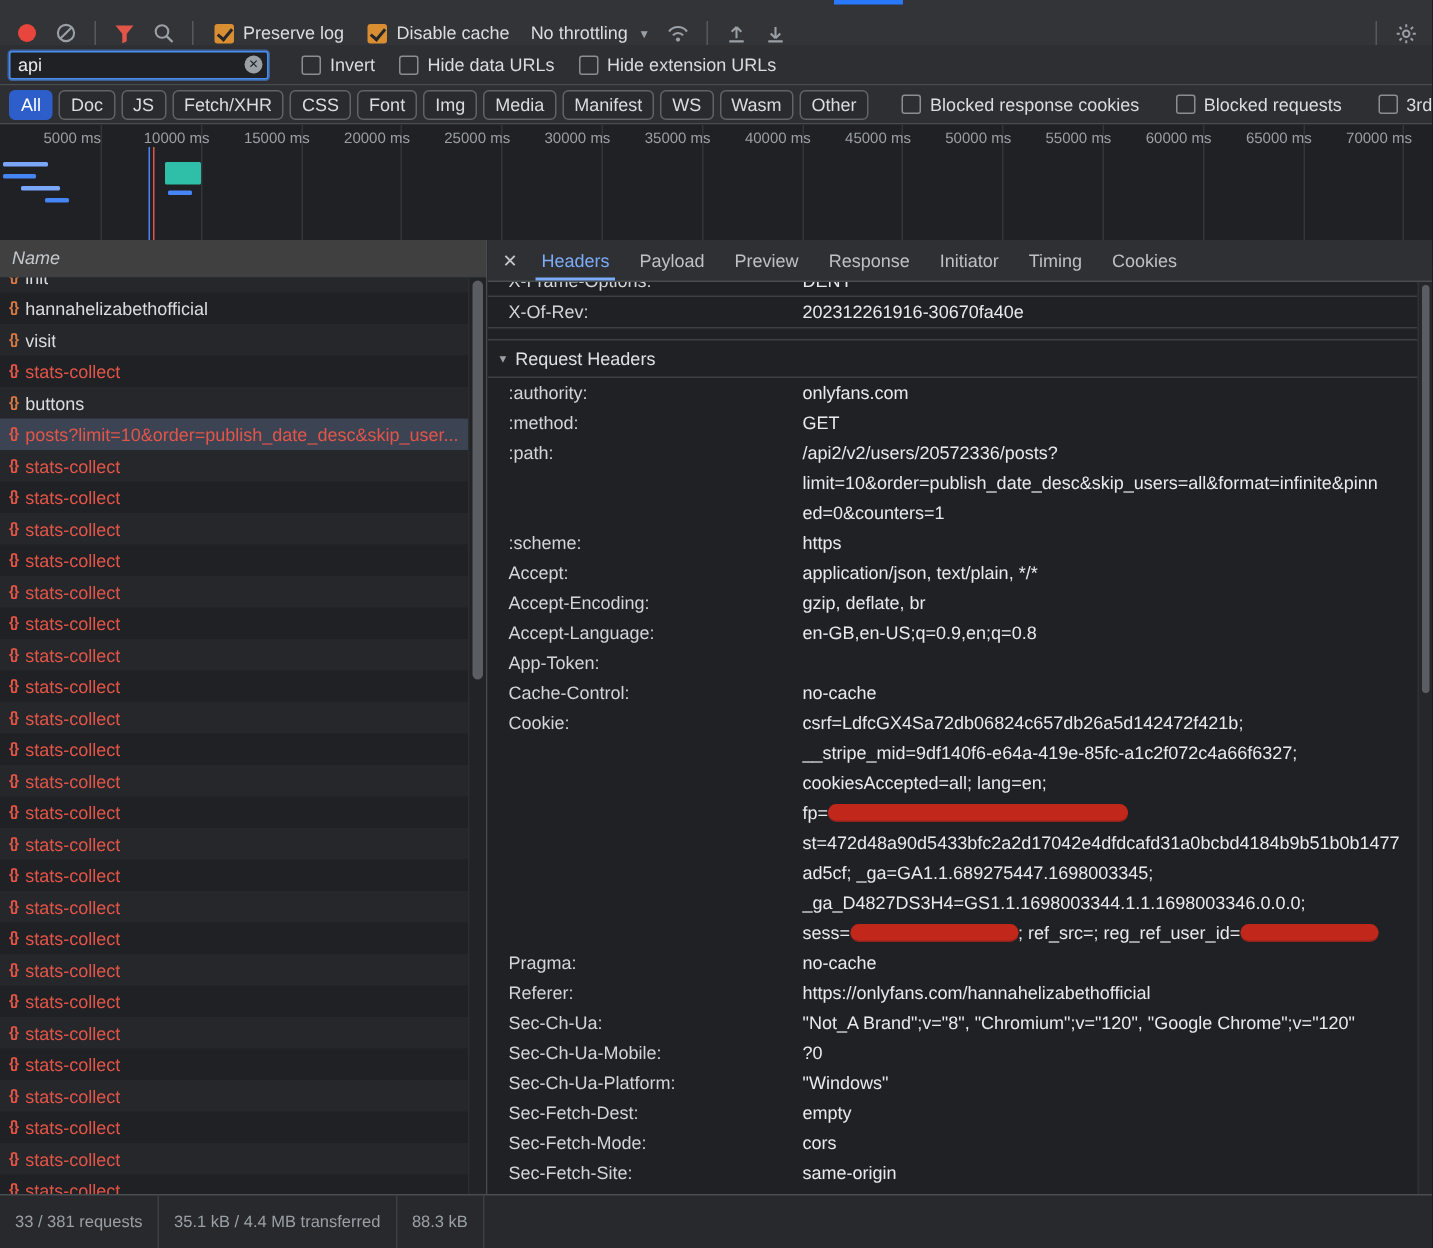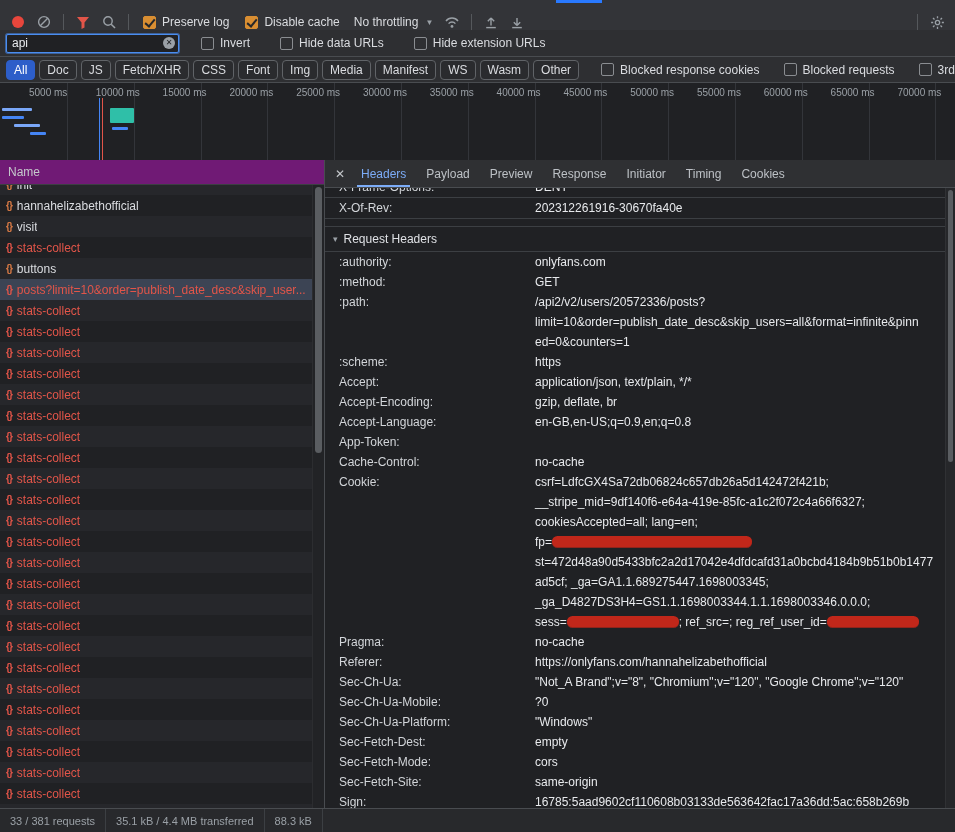--- a/index.html
+++ b/index.html
@@ -44,22 +44,22 @@
   
   .overview { position:absolute; top:83px; left:0; right:0; height:96px; background:#202124;
               border-bottom:1px solid #494c50; overflow:hidden; }
   .tick-label { position:absolute; top:4px; font-size:10px; color:#9aa0a6; white-space:nowrap; }
   .gridline { position:absolute; top:0; bottom:0; width:1px; background:#33353a; }
   .ov-bar { position:absolute; border-radius:1px; }
   .ov-marker { position:absolute; top:15px; bottom:0; width:1px; }
   
   .content { position:absolute; top:160px; left:0; right:0; bottom:20px; display:flex; }
   .left-panel { width:325px; flex:none; position:relative; background:#202124; border-right:1px solid #494c50; }
-  .list-header { height:25px; line-height:24px; padding-left:8px; background:#701a75;
-                 border-bottom:1px solid #3c3f43; color:#c5c8cc; }
+  .list-header { height:25px; line-height:24px; padding-left:8px; background:#404040;
+                 border-bottom:1px solid #3c3f43; color:#c5c8cc;font-style:italic; }
   .rows { position:absolute; top:25px; bottom:0; left:0; right:12px; overflow:hidden; }
   .rows .row:first-child { margin-top:-11px; }
   .row { height:21px; display:flex; align-items:center; gap:5px; padding-left:6px;
          white-space:nowrap; overflow:hidden; }
   .row:nth-child(odd) { background:#26272b; }
   .row.selected { background:#3c4454 !important; }
   .ficon { font-weight:bold; font-size:10px; color:#d87a45; flex:none; letter-spacing:-1px; }
   .row.error .ficon { color:#e25549; }
   .rlabel { overflow:hidden; text-overflow:ellipsis; color:#dadce0; }
   .row.error .rlabel { color:#e25549; }
@@ -80,21 +80,21 @@
   .hdr-val { flex:1; color:#e8eaed; line-height:20px; word-break:break-all; }
   .val-line { line-height:20px; }
   .hdr-sep { height:1px; background:#3c3f43; }
   .section-hdr { margin-top:7px; height:26px; border-top:1px solid #3c3f43; border-bottom:1px solid #3c3f43;
                  display:flex; align-items:center; gap:6px; padding-left:8px; color:#dfe1e5; }
   .section-hdr .caret { font-size:9px; color:#9aa0a6; }
   .redact { display:inline-block; height:11px; border-radius:6px; background:#c1271a;
             vertical-align:-1px; box-shadow:0 1px 0 rgba(193,39,26,.7); }
   .right-scrollbar { position:absolute; top:28px; bottom:0; right:0; width:10px; background:#26272a; border-left:1px solid #303134; }
   
-  .statusbar { position:absolute; left:0; right:0; bottom:0; height:24px; background:#28292c;
+  .statusbar { position:absolute; left:0; right:0; bottom:0; height:36px; background:#28292c;
                border-top:1px solid #494c50; display:flex; align-items:stretch; color:#9aa0a6; font-size:11px; }
   .status-item { padding:0 10px; border-right:1px solid #3c3f43; display:flex; align-items:center; white-space:nowrap; }
 </style>
 </head>
 <body>
 
 <div class="devtools">
 
   <div class="toolbar">
     <span class="icon-btn">
@@ -164,21 +164,21 @@
         </svg>
     </span>
   </div>
   <div class="top-strip"></div>
 
   <div class="filterbar">
     <span class="filter-input-wrap">
       <input class="filter-input" type="text" value="api" style="">
       <span class="input-clear">✕</span>
     </span>
-    <span id="filter-checks" style="display:flex;align-items:center;gap:14px;">
+    <span id="filter-checks" style="display:flex;align-items:center;gap:0;">
         <label class="check-item">
           <span class="cb"></span>
           <span>Invert</span>
         </label>
         <label class="check-item">
           <span class="cb"></span>
           <span>Hide data URLs</span>
         </label>
         <label class="check-item">
           <span class="cb"></span>

